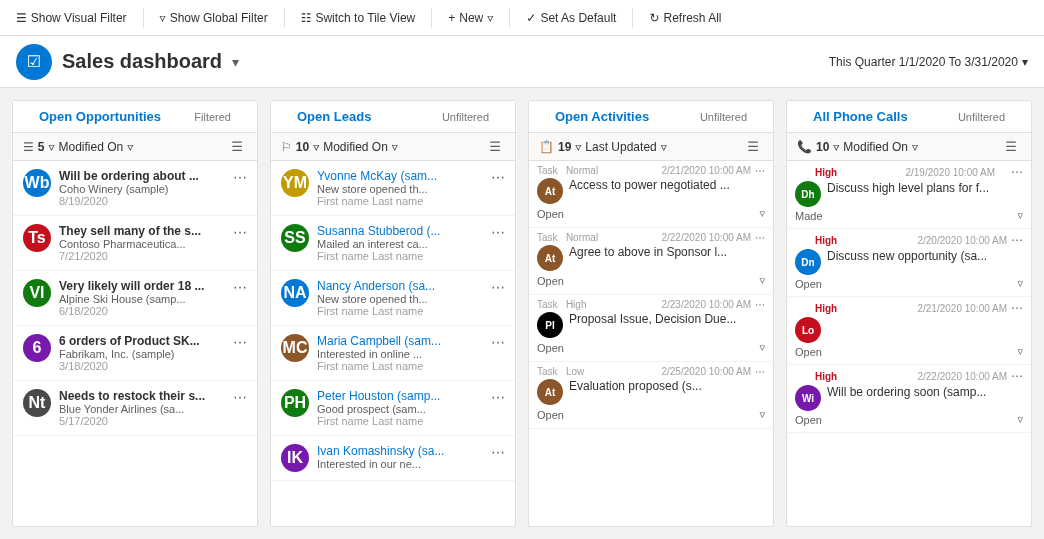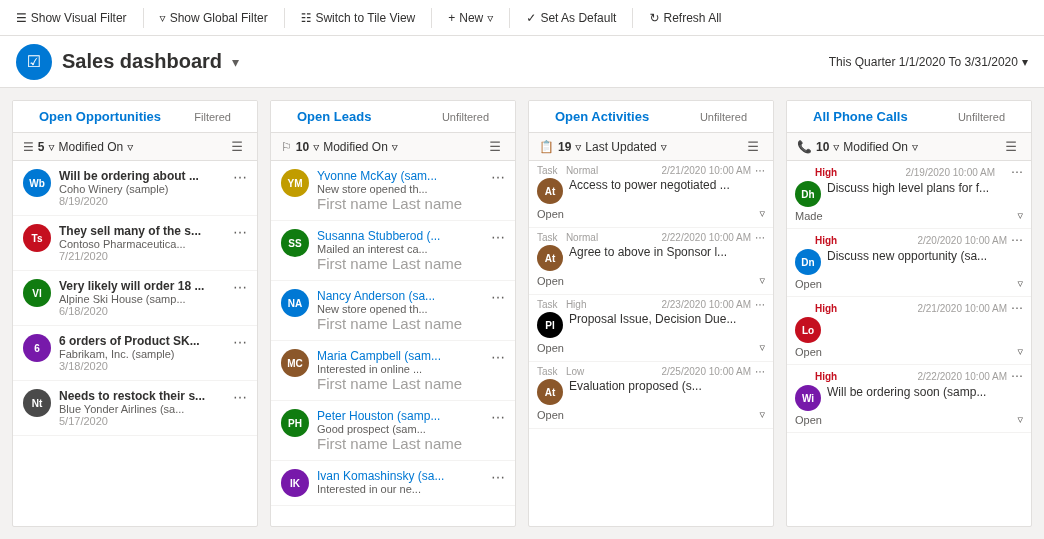--- a/index.html
+++ b/index.html
@@ -70,37 +70,37 @@
     .panel-body::-webkit-scrollbar-thumb { background: #c8c6c4; border-radius: 3px; }
 
     
     .opp-card {
       display: flex; align-items: flex-start; padding: 8px 10px;
       border-bottom: 1px solid #f3f2f1; gap: 8px;
     }
     .opp-avatar {
       width: 28px; height: 28px; border-radius: 50%; flex-shrink: 0;
       display: flex; align-items: center; justify-content: center;
-      color: #fff; font-size: 10px; font-weight: 600;
+      color: #fff; font-size: 16px; font-weight: 600;
     }
     .opp-content { flex: 1; min-width: 0; }
     .opp-title { font-size: 12px; color: #323130; white-space: nowrap; overflow: hidden; text-overflow: ellipsis; font-weight: bold; }
     .opp-subtitle { font-size: 11px; color: #605e5c; white-space: nowrap; overflow: hidden; text-overflow: ellipsis; }
     .opp-date { font-size: 11px; color: #a19f9d; }
     .opp-more { color: #605e5c; cursor: pointer; font-size: 14px; flex-shrink: 0; }
 
     
     .lead-card {
       display: flex; align-items: flex-start; padding: 8px 10px;
       border-bottom: 1px solid #f3f2f1; gap: 8px;
     }
     .lead-content { flex: 1; min-width: 0; }
     .lead-name { font-size: 12px; color: #0078d4; white-space: nowrap; overflow: hidden; text-overflow: ellipsis; cursor: pointer; }
     .lead-desc { font-size: 11px; color: #605e5c; white-space: nowrap; overflow: hidden; text-overflow: ellipsis; }
-    .lead-sub { font-size: 15px; color: #a19f9d; }
+    .lead-sub { font-size: 11px; color: #a19f9d; }
 
     
     .act-card {
       border-bottom: 1px solid #f3f2f1; padding: 4px 8px;
     }
     .act-header { display: flex; align-items: center; justify-content: space-between; font-size: 10px; color: #a19f9d; margin-bottom: 2px; }
     .act-body { display: flex; align-items: flex-start; gap: 6px; }
     .act-avatar {
       width: 26px; height: 26px; border-radius: 50%; flex-shrink: 0;
       display: flex; align-items: center; justify-content: center;

